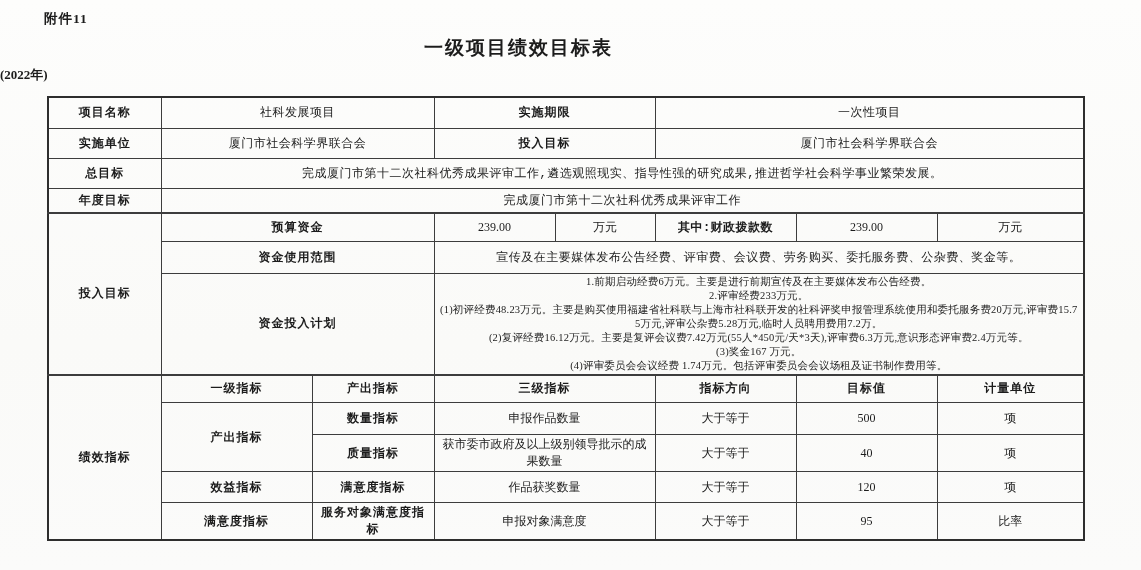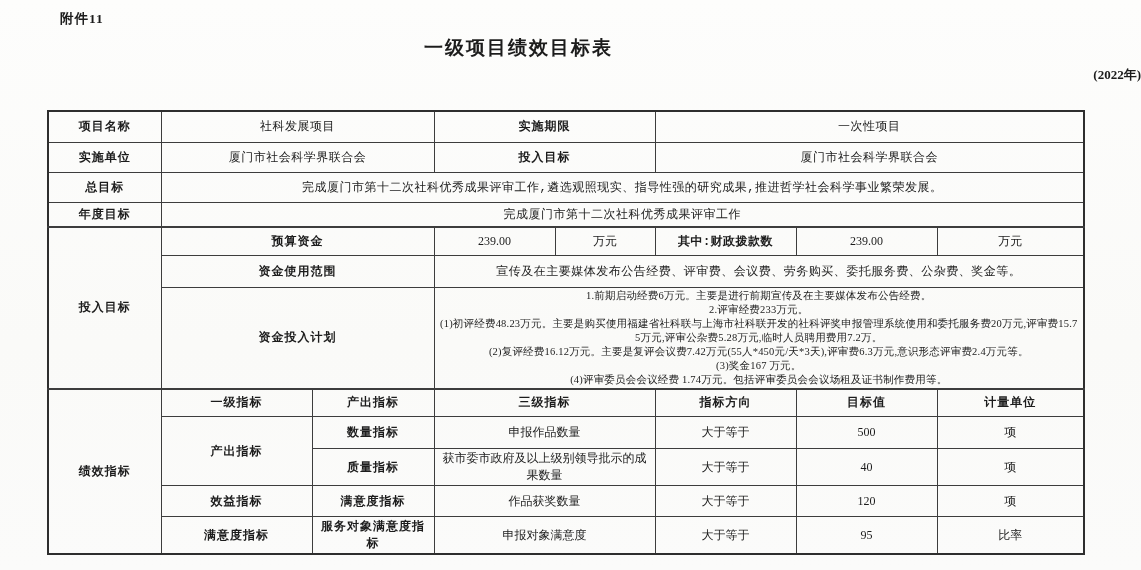--- a/index.html
+++ b/index.html
@@ -5,33 +5,33 @@
   * { margin:0; padding:0; box-sizing:border-box; }
   html,body { width:1141px; height:570px; }
   body {
     position:relative;
     background:linear-gradient(180deg,#fdfdfc 0%,#fafaf8 60%,#fbfbfa 100%);
     font-family:"Liberation Serif", serif;
     color:#1c1c1c;
     overflow:hidden;
   }
   .attachment {
-    position:absolute; left:60px; top:10px;
+    position:absolute; left:44px; top:10px;
     font-size:13.5px; font-weight:bold; letter-spacing:1px;
   }
   .title {
     position:absolute; left:0; top:35px; width:1037px;
     text-align:center; font-size:19px; font-weight:bold; letter-spacing:2px;
   }
   .subtitle {
     position:absolute; left:0; top:66px; width:1141px;
-    text-align:right; font-size:13px; font-weight:bold;
+    text-align:left; font-size:13px; font-weight:bold;
   }
   table.main {
-    position:absolute; left:47px; top:110px; width:1036px;
+    position:absolute; left:47px; top:96px; width:1036px;
     border-collapse:collapse; table-layout:fixed;
     border:2px solid #2e2e2e;
   }
   table.main td {
     border:1px solid #3d3d3d;
     font-size:12px; text-align:center; vertical-align:middle;
     padding:1px 3px; overflow:hidden; word-break:break-all;
   }
   tr.sect > td { border-top-width:2px; }
   .lbl  { font-weight:bold; font-size:12.5px; letter-spacing:1px; }

